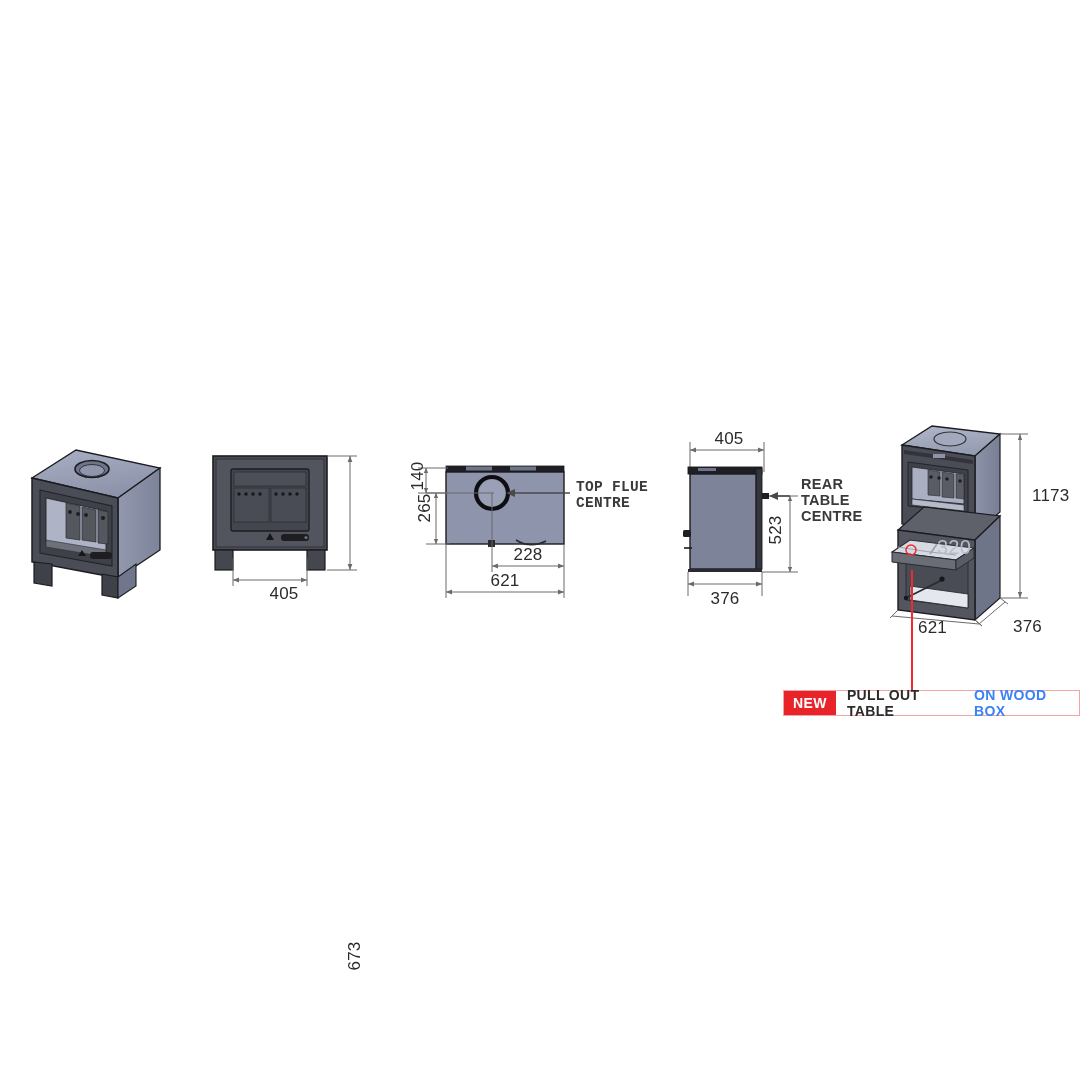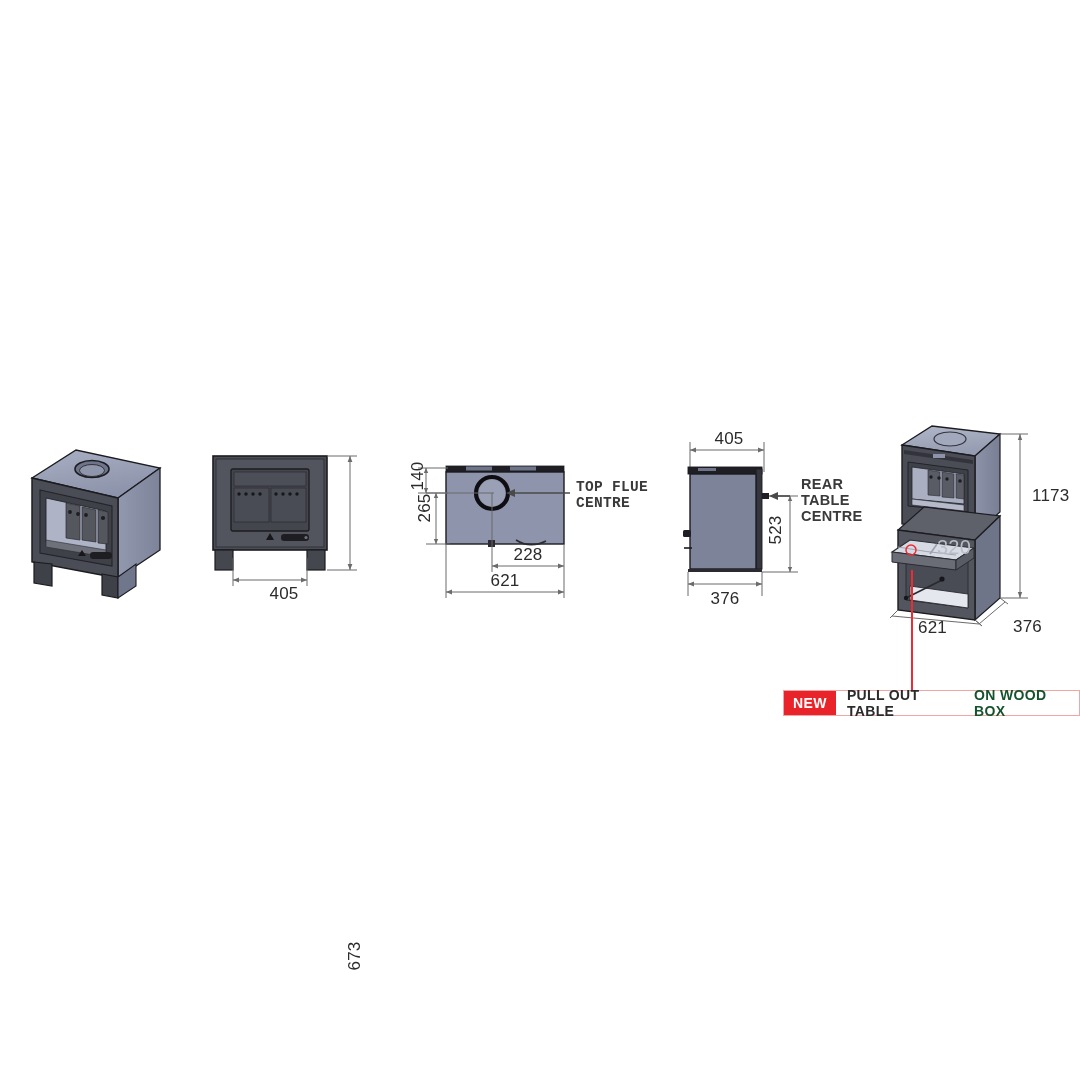--- a/index.html
+++ b/index.html
@@ -71,21 +71,21 @@
     display: flex;
     align-items: center;
     padding: 0 10px 0 11px;
     font-size: 14px;
     font-weight: 700;
     letter-spacing: 0.35px;
     gap: 18px;
     justify-content: center;
   }
   .banner-strong { color: #2b2b2b; }
-  .banner-soft { color: #14532d; }
+  .banner-soft { color: #3b82f6; }
   #banner-stem {
     position: absolute;
     left: 911px;
     top: 570px;
     width: 2px;
     height: 120px;
     background: #ee2b32;
   }
   svg { display: block; overflow: visible; }
   .nosel { user-select: none; }

